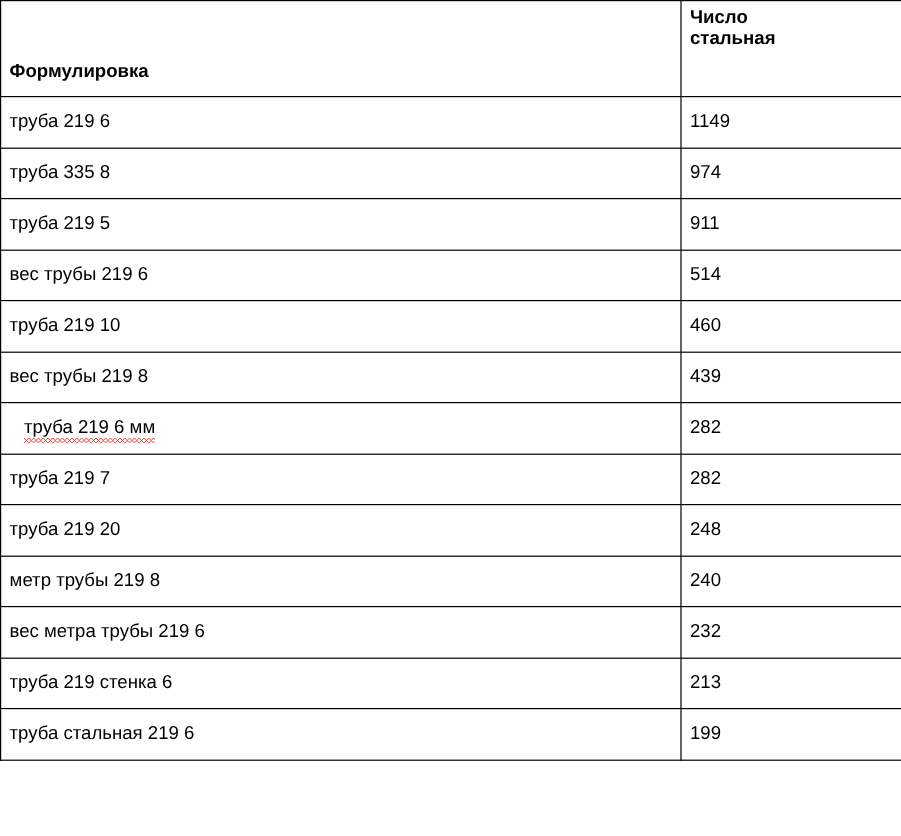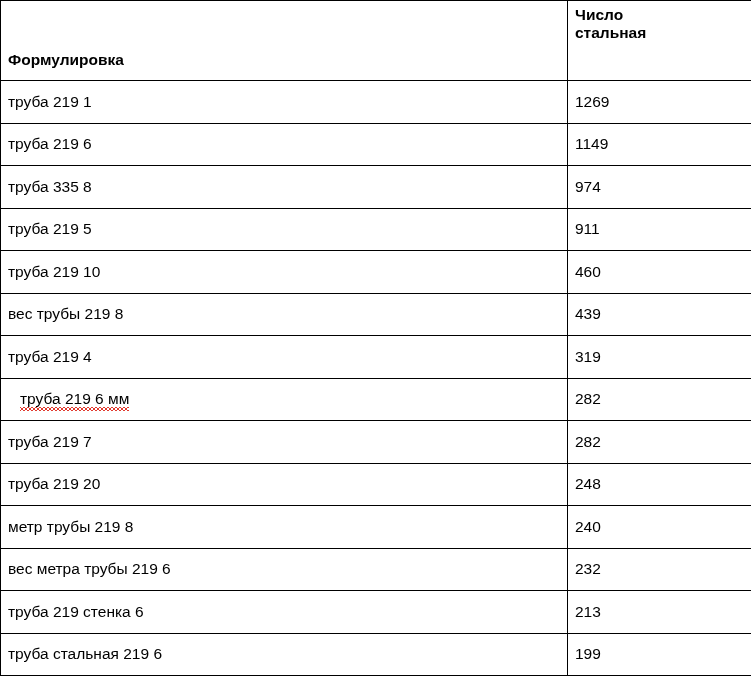--- a/index.html
+++ b/index.html
@@ -87,46 +87,42 @@
       <tr>
         <th class="head-phrase">Формулировка</th>
         <th class="head-count">
           <span>Число</span><br>
           <span>стальная</span>
         </th>
       </tr>
     </thead>
     <tbody>
       <tr>
-        <td>труба 219 1</td>
-        <td>1269</td>
-      </tr>
-      <tr>
         <td>труба 219 6</td>
         <td>1149</td>
       </tr>
       <tr>
         <td>труба 335 8</td>
         <td>974</td>
       </tr>
       <tr>
         <td>труба 219 5</td>
         <td>911</td>
       </tr>
       <tr>
+        <td>вес трубы 219 6</td>
+        <td>514</td>
+      </tr>
+      <tr>
         <td>труба 219 10</td>
         <td>460</td>
       </tr>
       <tr>
         <td>вес трубы 219 8</td>
         <td>439</td>
-      </tr>
-      <tr>
-        <td>труба 219 4</td>
-        <td>319</td>
       </tr>
       <tr>
         <td><span class="spell-wrap"><span>труба 219 6 мм</span><span class="squiggle"></span></span></td>
         <td>282</td>
       </tr>
       <tr>
         <td>труба 219 7</td>
         <td>282</td>
       </tr>
       <tr>

